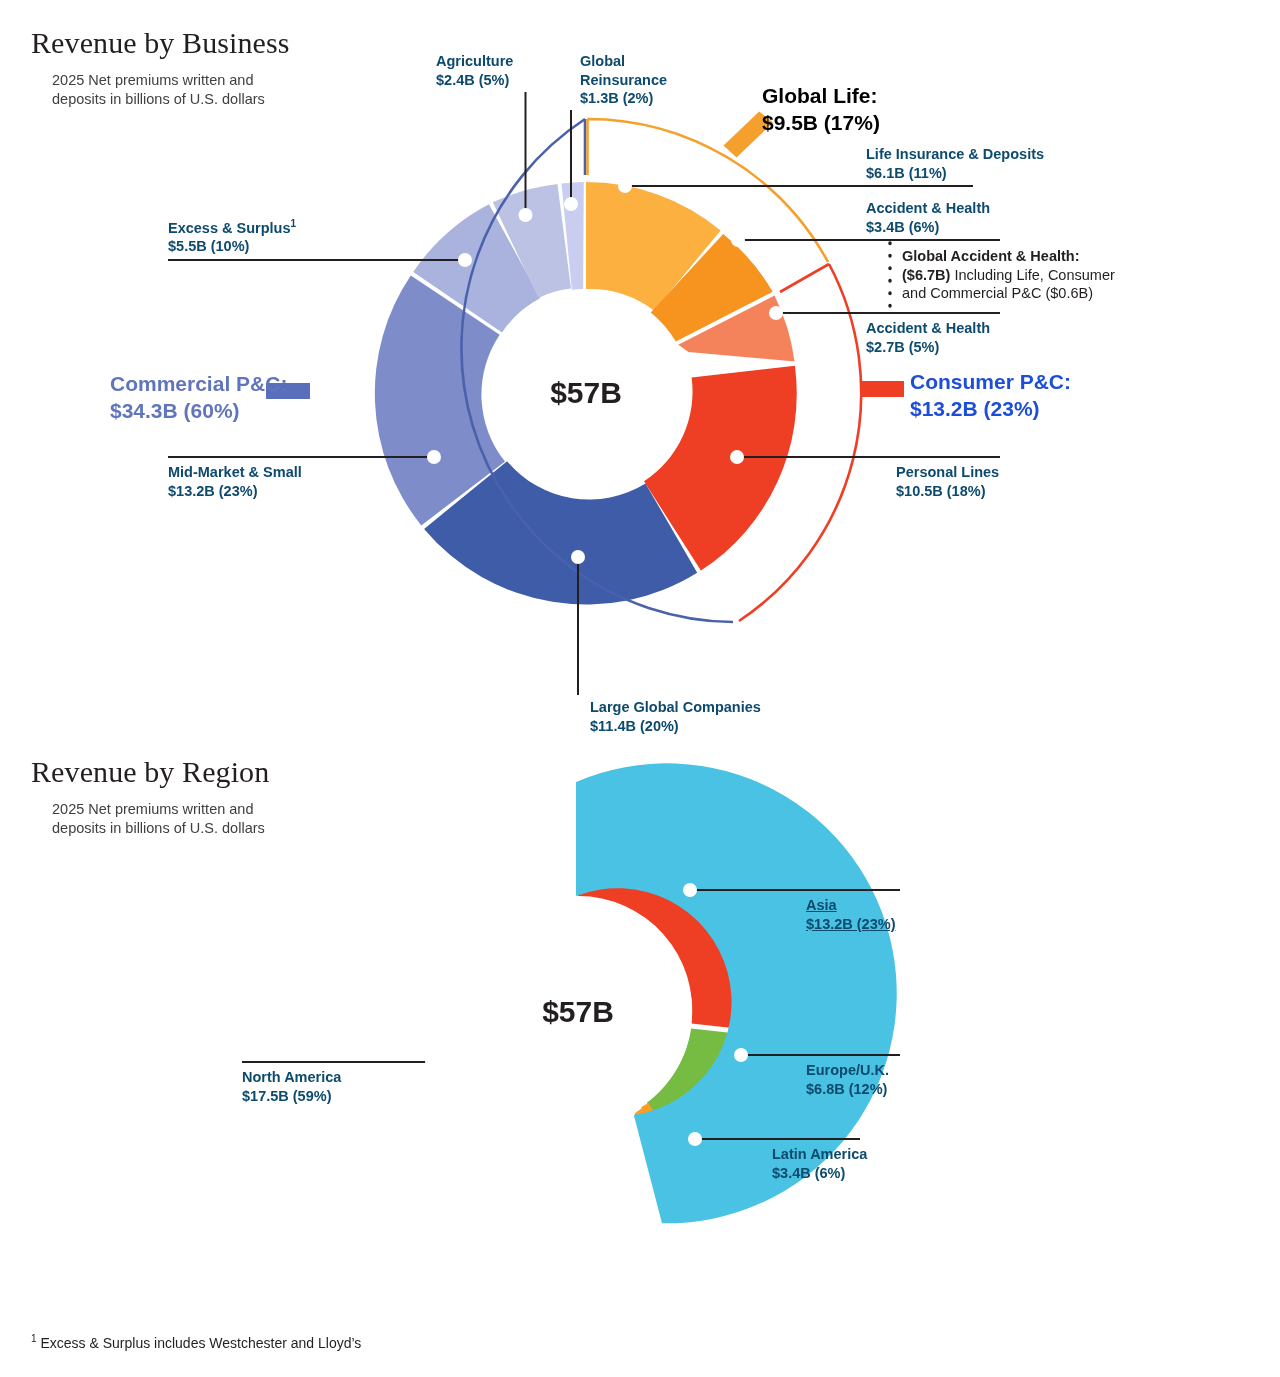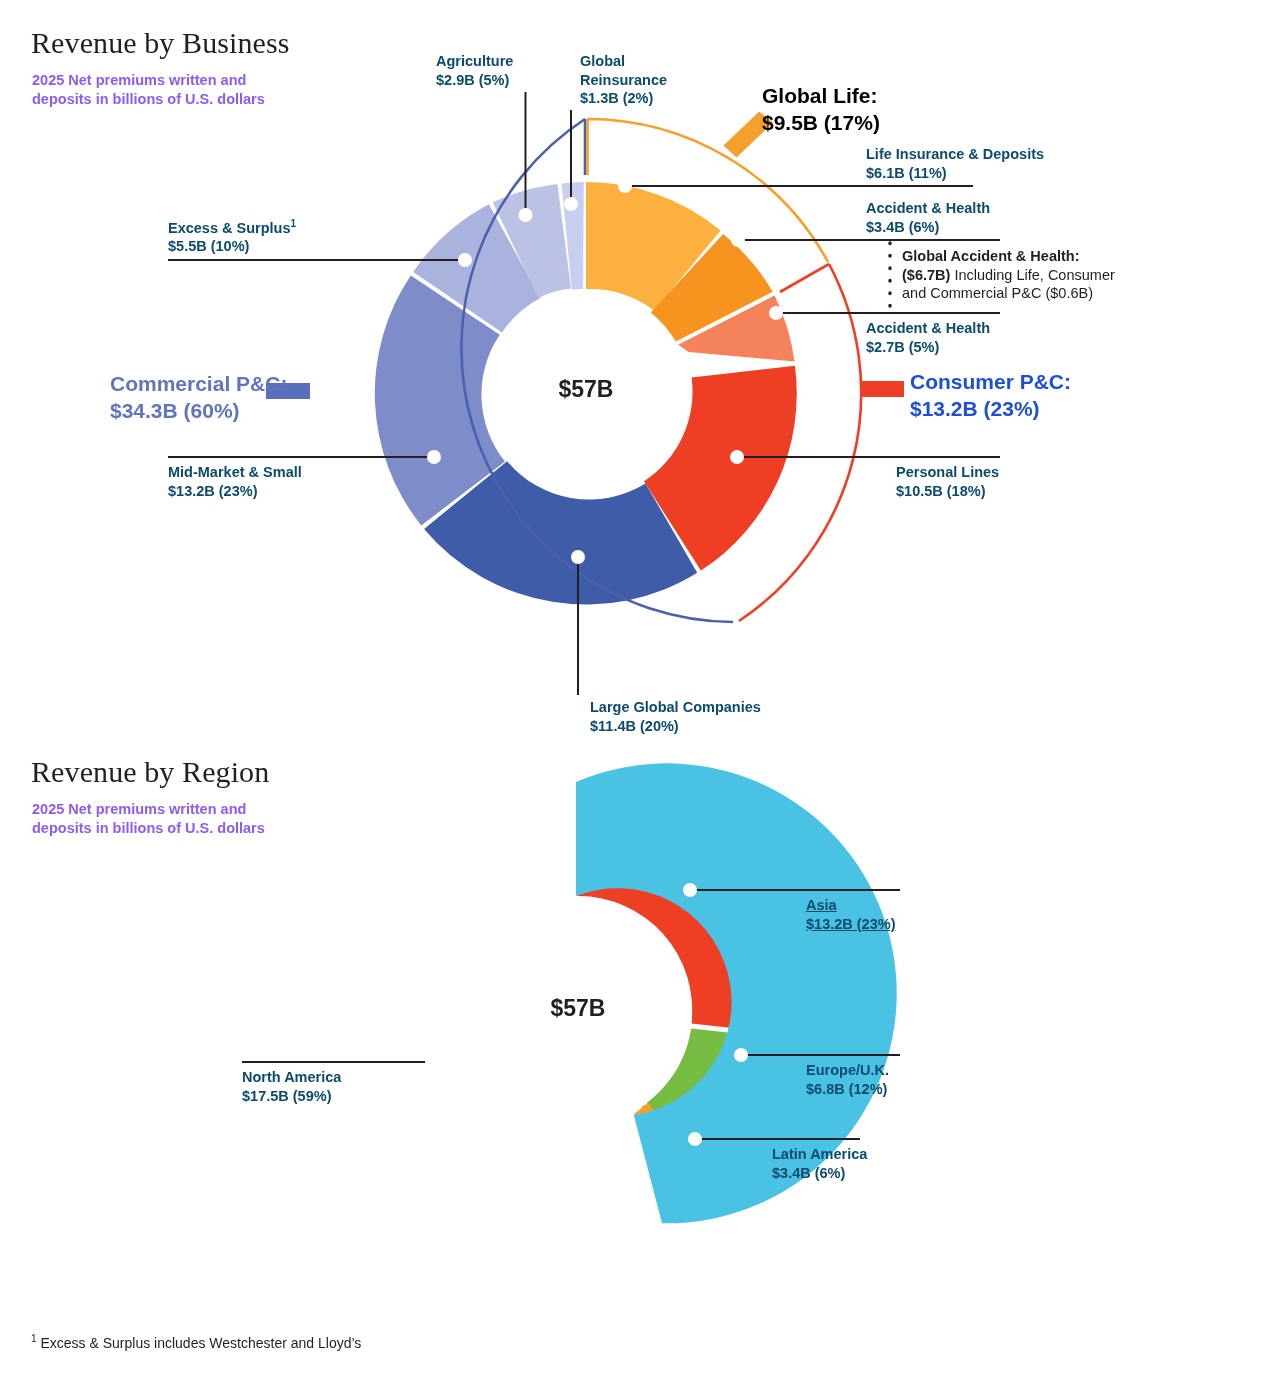--- a/index.html
+++ b/index.html
@@ -11,41 +11,42 @@
   .canvas{position:absolute;left:0;top:0;width:1280px;height:1019px;}
   svg.layer{position:absolute;left:0;top:0;width:1280px;height:1377px;overflow:visible;}
 
   .sec-title{
     position:absolute;
     font-family:"Liberation Serif", serif;
     font-size:30px;font-weight:400;color:#231f20;letter-spacing:.1px;
     white-space:nowrap;
   }
   .sec-sub{
-    position:absolute;font-size:14.5px;line-height:19px;color:#8b5cf6;
-    font-weight:700;
+    position:absolute;font-size:14.5px;line-height:19px;color:#404040;
+    font-weight:400;
+    margin-left:20px;
   }
   .lbl{
     position:absolute;font-size:14.5px;line-height:18.5px;
     font-weight:700;color:#0c4a6e;white-space:nowrap;
   }
   .lbl .ln2{display:block;font-weight:700;}
   .big{
     position:absolute;font-size:21px;line-height:27px;font-weight:700;white-space:nowrap;
   }
   .big.blue{color:#6175bd;}
   .big.orange{color:#000000;}
   .big.red{color:#1d4ed8;}
   .ga-lbl{
     position:absolute;font-size:14.5px;line-height:18.5px;font-weight:700;color:#231f20;
     white-space:nowrap;
   }
   .ga-lbl .thin{font-weight:400;}
   .center-total{
-    position:absolute;font-size:23px;font-weight:700;color:#231f20;
+    position:absolute;font-size:30px;font-weight:700;color:#231f20;
     text-align:center;white-space:nowrap;
   }
   .foot{
     position:absolute;font-size:14px;font-weight:400;color:#231f20;white-space:nowrap;
   }
   .foot sup{font-size:10px;vertical-align:super;}
   sup.f{font-size:10px;vertical-align:super;}
 </style>
 </head>
 <body>
@@ -121,21 +122,21 @@
 
       <path stroke="#231f20" stroke-width="2" fill="none" d="M 465.0 260.0 L 168.0 260.0"></path>
       <circle cx="465.0" cy="260.0" r="7" fill="#ffffff"></circle>
     </g>
   </svg>
 
   <div class="center-total" style="left:496px;top:376px;width:180px;">$57B</div>
 
   <div class="lbl" style="left:436px;top:52px;">
     <span>Agriculture</span>
-    <span class="ln2">$2.9B (5%)</span>
+    <span class="ln2">$2.4B (5%)</span>
   </div>
 
   <div class="lbl" style="left:580px;top:52px;">
     <span>Global</span>
     <span class="ln2">Reinsurance</span>
     <span class="ln2">$1.3B (2%)</span>
   </div>
 
   <div class="big orange" style="left:762px;top:82px;">
     <span>Global Life:</span><br>

